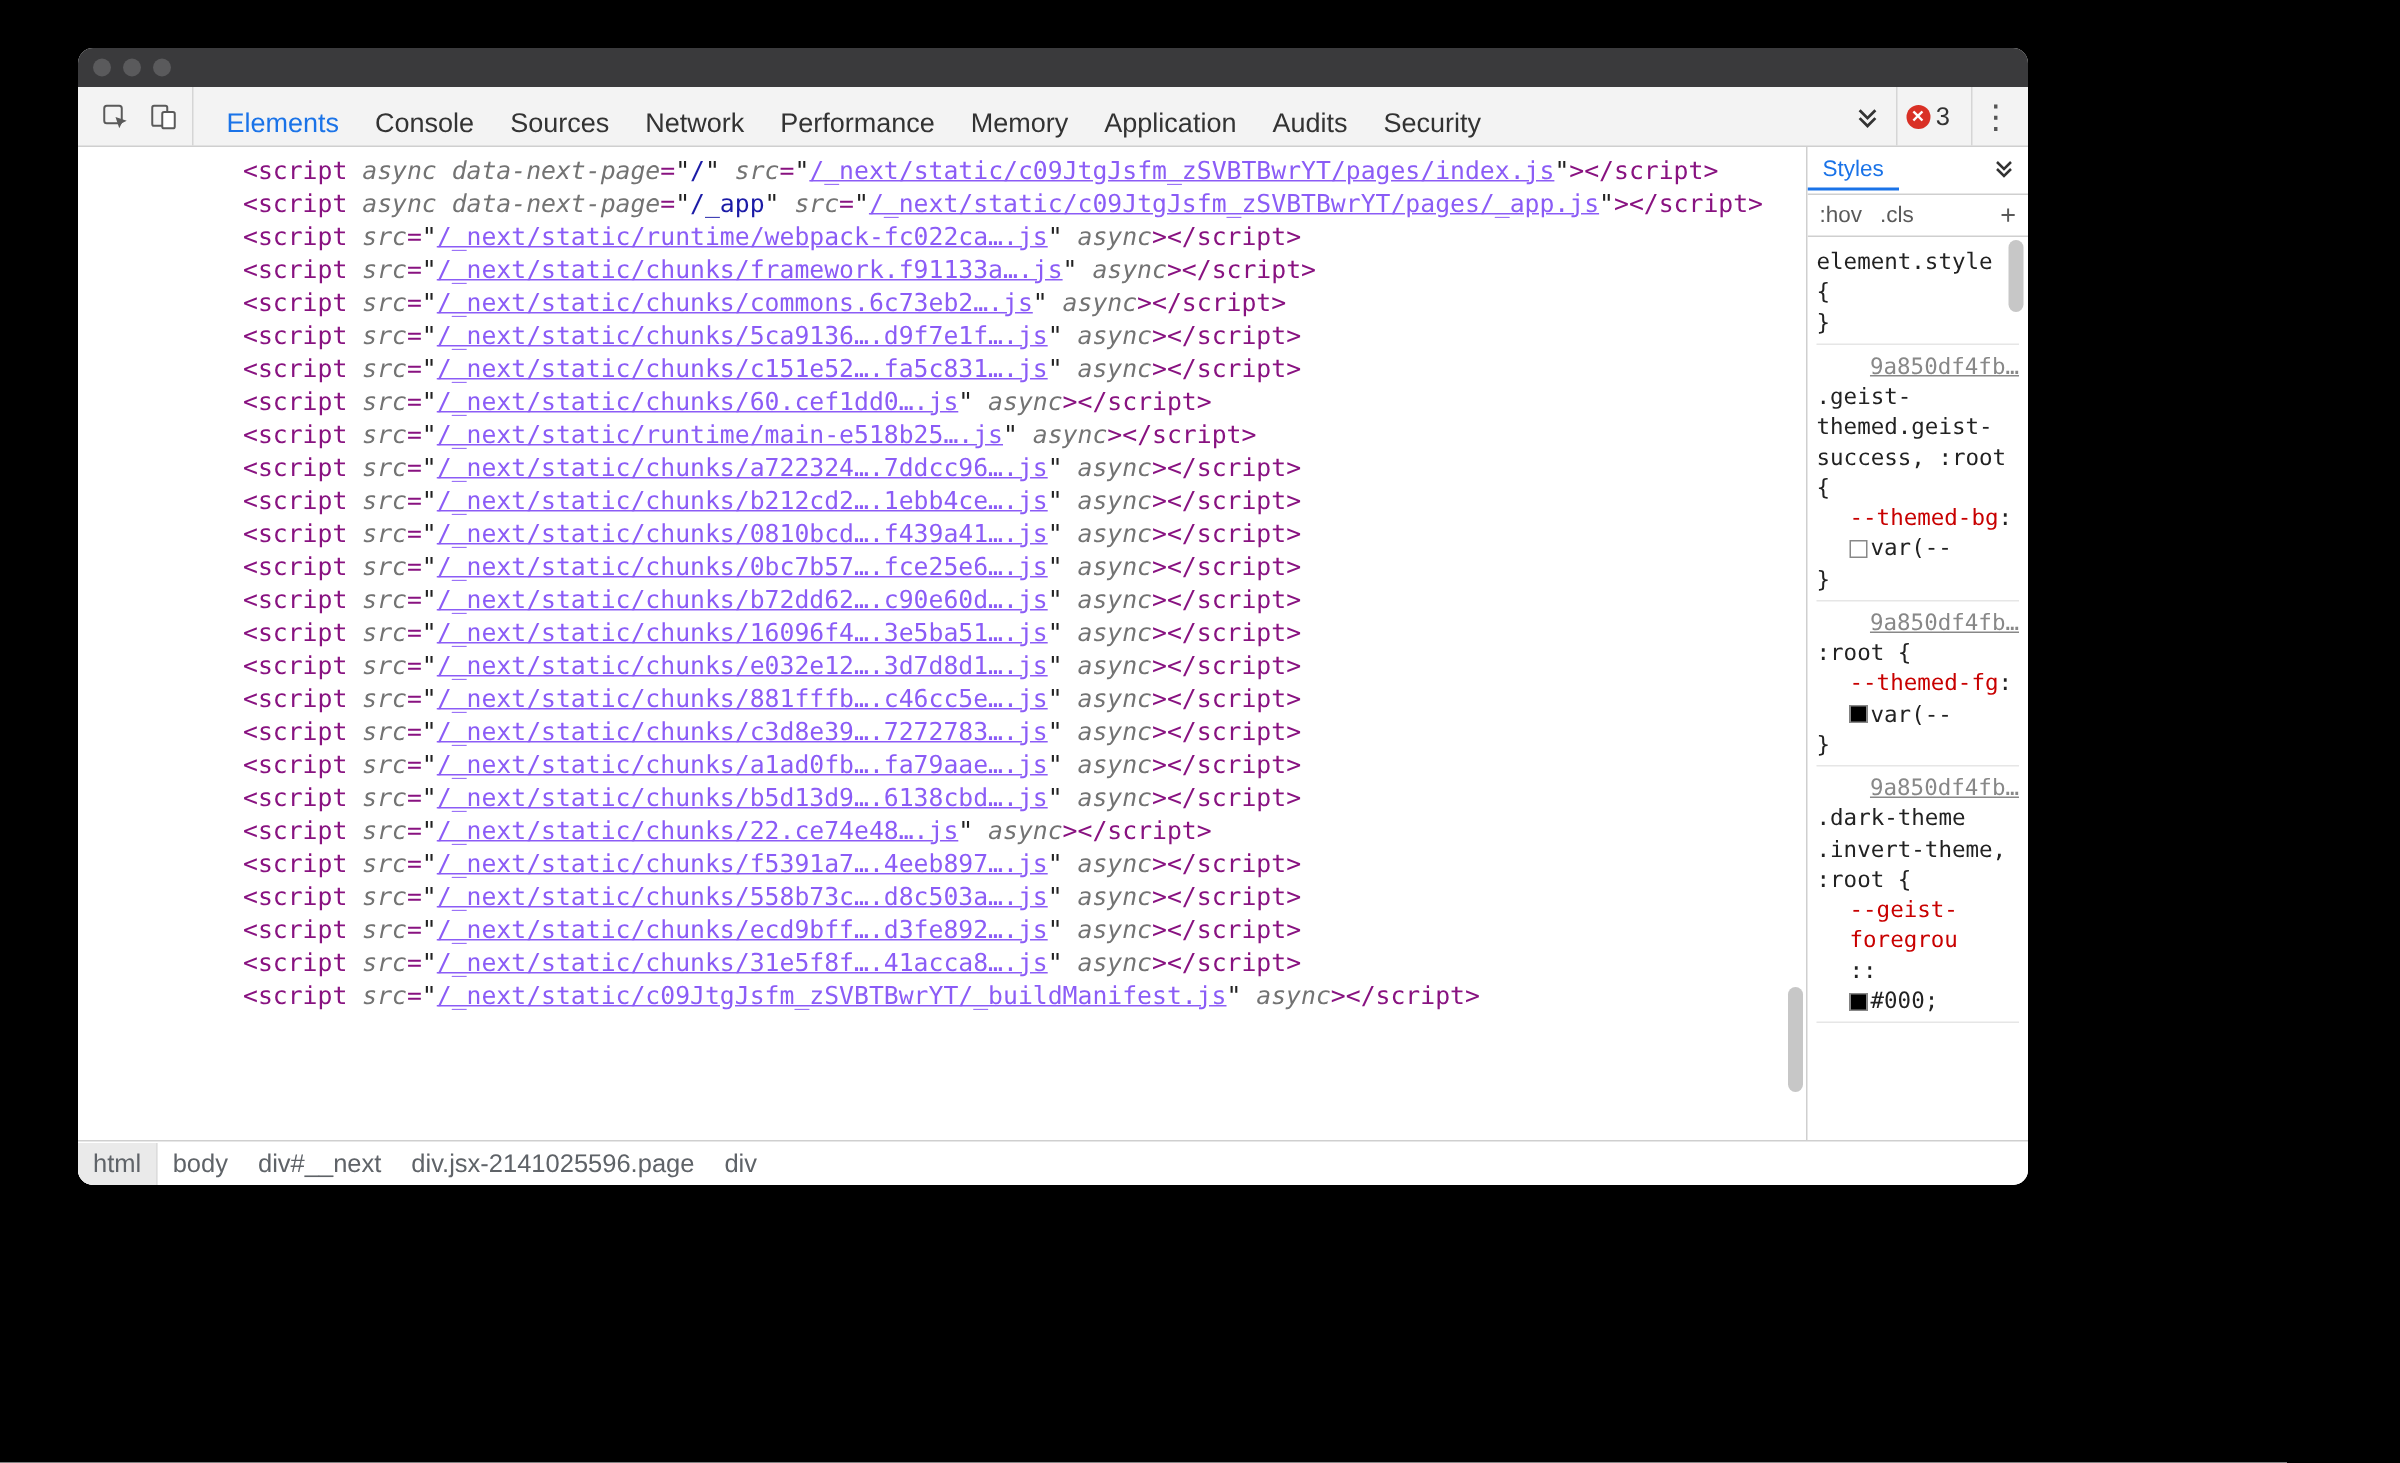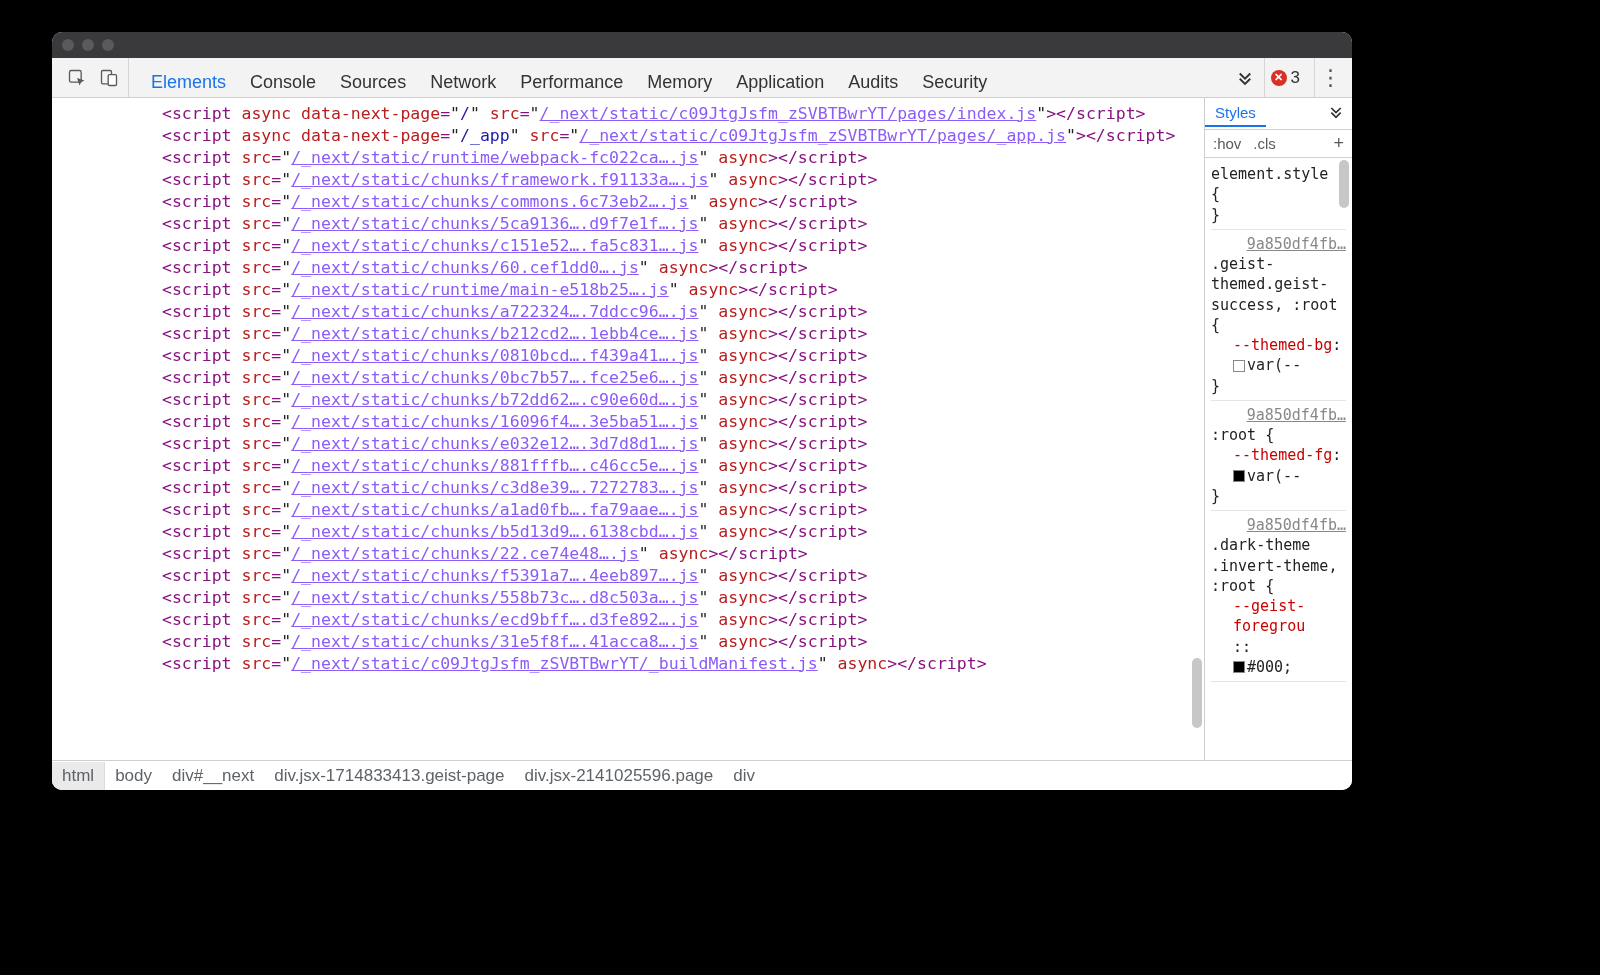--- a/index.html
+++ b/index.html
@@ -40,21 +40,21 @@
   .elements-panel { flex:1; overflow:hidden; position:relative;}
   .elements-scroll { position:absolute; inset:0; overflow-y:auto; overflow-x:hidden; padding:4px 0 0 0; }
   .code-line {
     font-family: Menlo, Consolas, monospace;
     font-size:16.5px;
     white-space:nowrap;
     padding:1.5px 0 1.5px 110px;
     color:#222;
   }
   .tok-tag { color:#881280; }
-  .tok-attrname { color:#b91c1c; }
+  .tok-attrname { color:#737373;font-style:italic; }
   .tok-attrval { color:#1a1aa6; }
   .tok-link { color:#8b5cf6; text-decoration:underline; cursor:pointer; }
   .tok-punc { color:#881280; }
   .scrollbar-elem { position:absolute; right:0; top:0; width:14px; height:100%; }
   .scroll-thumb { position:absolute; right:2px; width:10px; background:#c7c7c7; border-radius:5px; }
   .sidebar {
     width:148px; border-left:1px solid #cfcfcf; display:flex; flex-direction:column; overflow:hidden; font-size:15px;
   }
   .sidebar-tabs { height:32px; display:flex; align-items:center; border-bottom:1px solid #cfcfcf; }
   .sidebar-tab { padding:4px 10px; color:#333; cursor:pointer;text-align:center; }
@@ -207,17 +207,16 @@
             <div class="rule-prop"><span class="pname">--geist-foregrou</span><br>::<br><span class="swatch" style="background:#000000"></span>#000;</div>
           </div>
         </div>
     </div>
   </div>
 
   <div class="breadcrumb" id="breadcrumb">
       <div class="bc-item first">html</div>
       <div class="bc-item">body</div>
       <div class="bc-item">div#__next</div>
-      <div class="bc-item">div.jsx-1714833413.geist-page</div>
       <div class="bc-item">div.jsx-2141025596.page</div>
       <div class="bc-item">div</div>
     </div>
 </div>
 
 </body></html>

